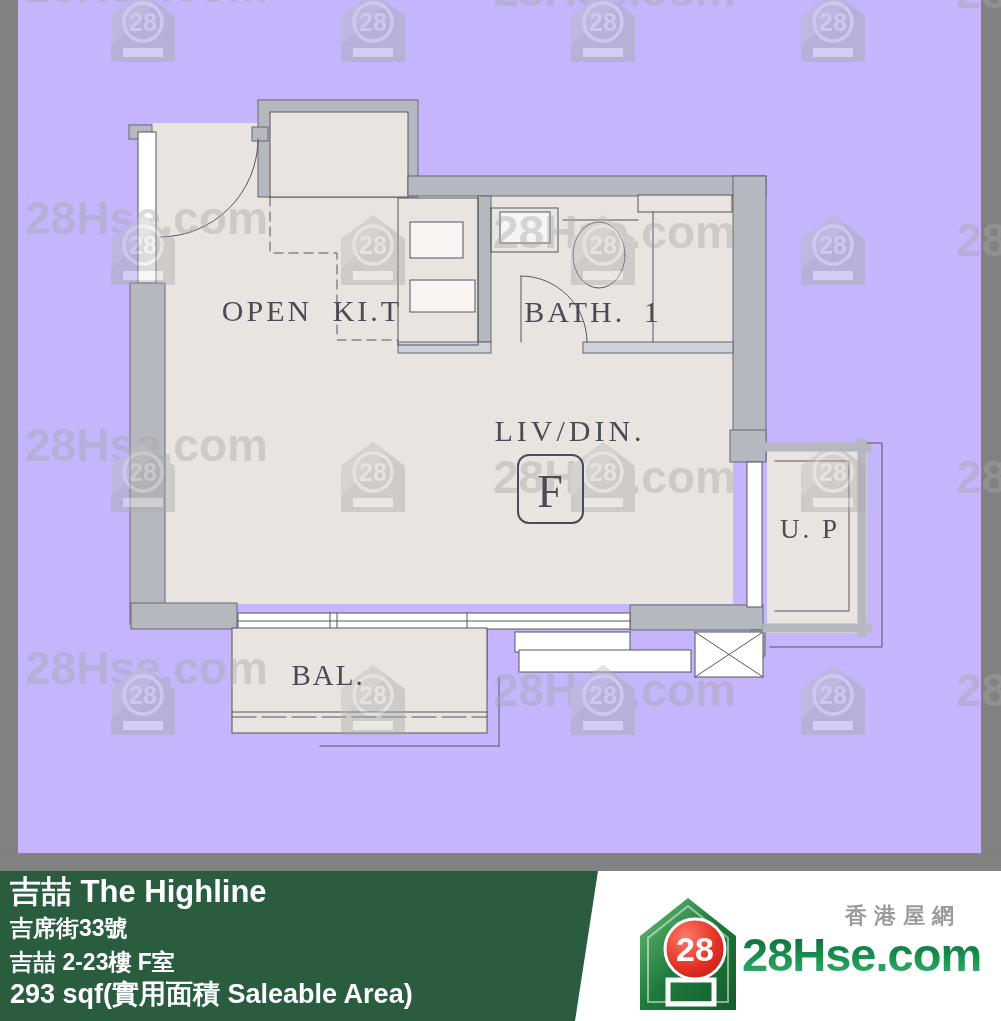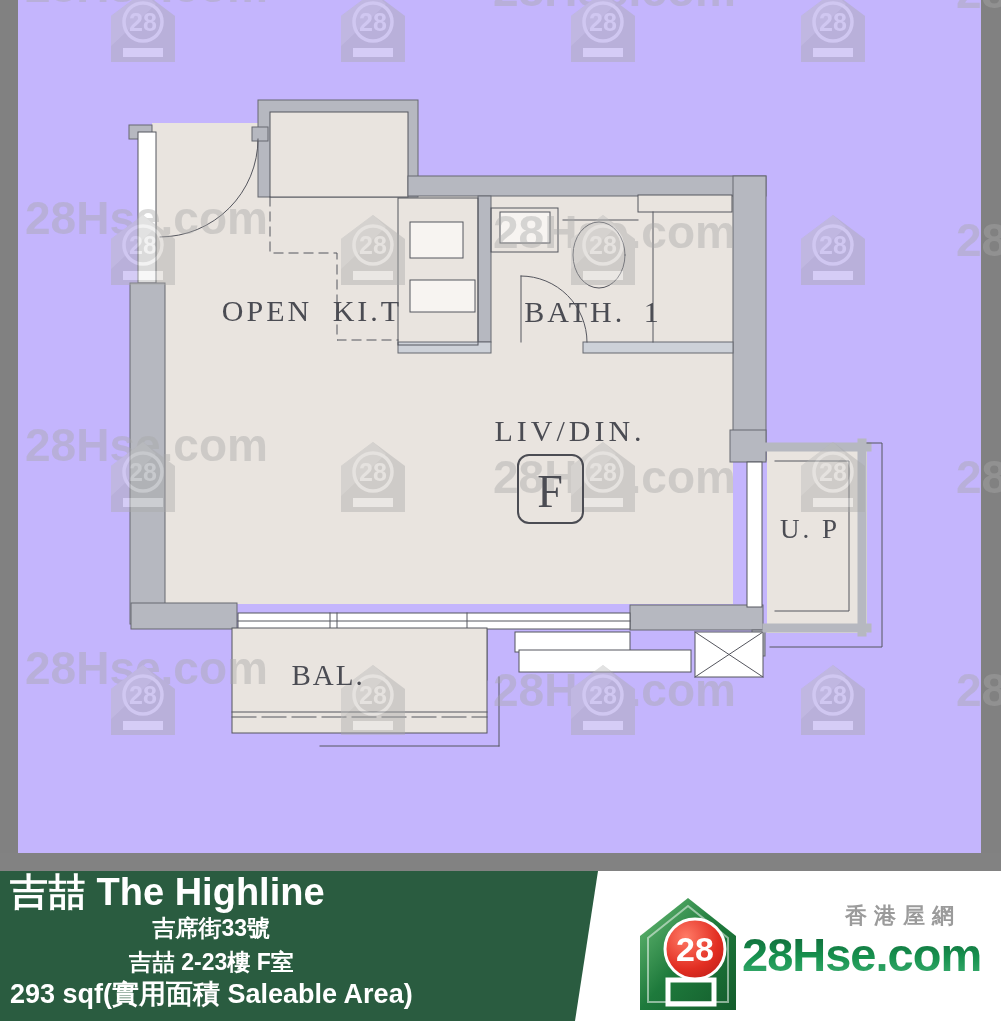--- a/index.html
+++ b/index.html
@@ -4,22 +4,22 @@
 <style>
   html,body{margin:0;padding:0;background:#fff;}
   .screen{position:relative;width:1001px;height:1021px;overflow:hidden;background:#c4b5fd;
           font-family:"Liberation Sans",sans-serif;}
   .plan-svg{position:absolute;left:0;top:0;}
   
   .banner{position:absolute;left:0;top:871px;width:1001px;height:150px;background:#ffffff;}
   .banner-green{position:absolute;left:0;top:0;width:1001px;height:150px;background:#2a5c40;
                 clip-path:polygon(0 0,598px 0,575px 100%,0 100%);}
   .banner-text{position:absolute;left:10px;top:2px;color:#ffffff;}
-  .bt-title{font-size:38px;font-weight:bold;line-height:38px;white-space:nowrap;}
-  .bt-line{font-size:23px;font-weight:bold;line-height:34px;white-space:nowrap;text-align:center;}
+  .bt-title{font-size:31px;font-weight:bold;line-height:38px;white-space:nowrap;}
+  .bt-line{font-size:23px;font-weight:bold;line-height:34px;white-space:nowrap;}
   .bt-area{font-size:27px;font-weight:bold;line-height:31px;white-space:nowrap;}
   
   .logo{position:absolute;left:630px;top:0;width:371px;height:150px;}
   .logo-house{position:absolute;left:8px;top:25px;}
   .logo-name{position:absolute;left:112px;top:56px;font-size:47px;font-weight:bold;
              letter-spacing:-1px;color:#15864a;
              background:linear-gradient(180deg,#0e5e33 0%,#17924f 55%,#42b276 100%);
              -webkit-background-clip:text;background-clip:text;-webkit-text-fill-color:transparent;}
   .logo-tagline{position:absolute;left:215px;top:30px;font-size:22px;letter-spacing:7px;
                 color:#9b9b9b;font-weight:bold;white-space:nowrap;}

